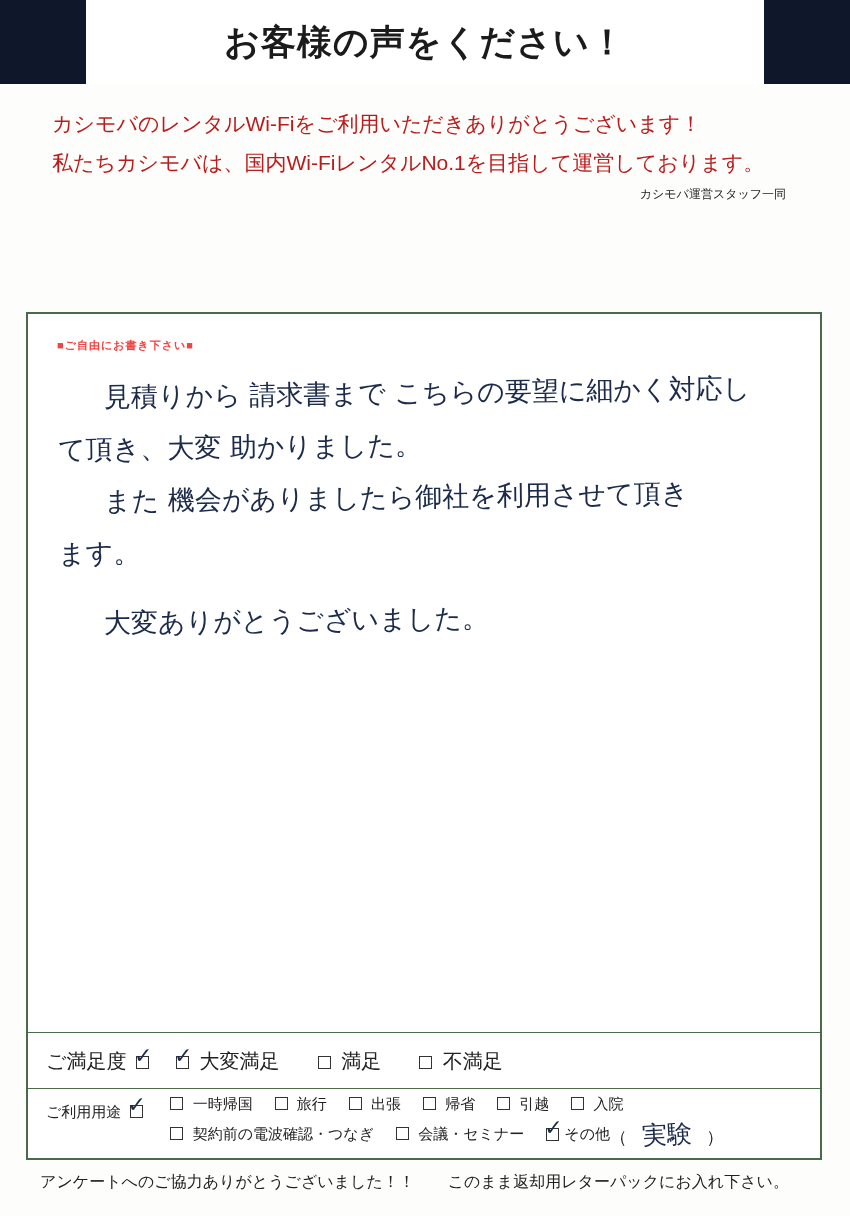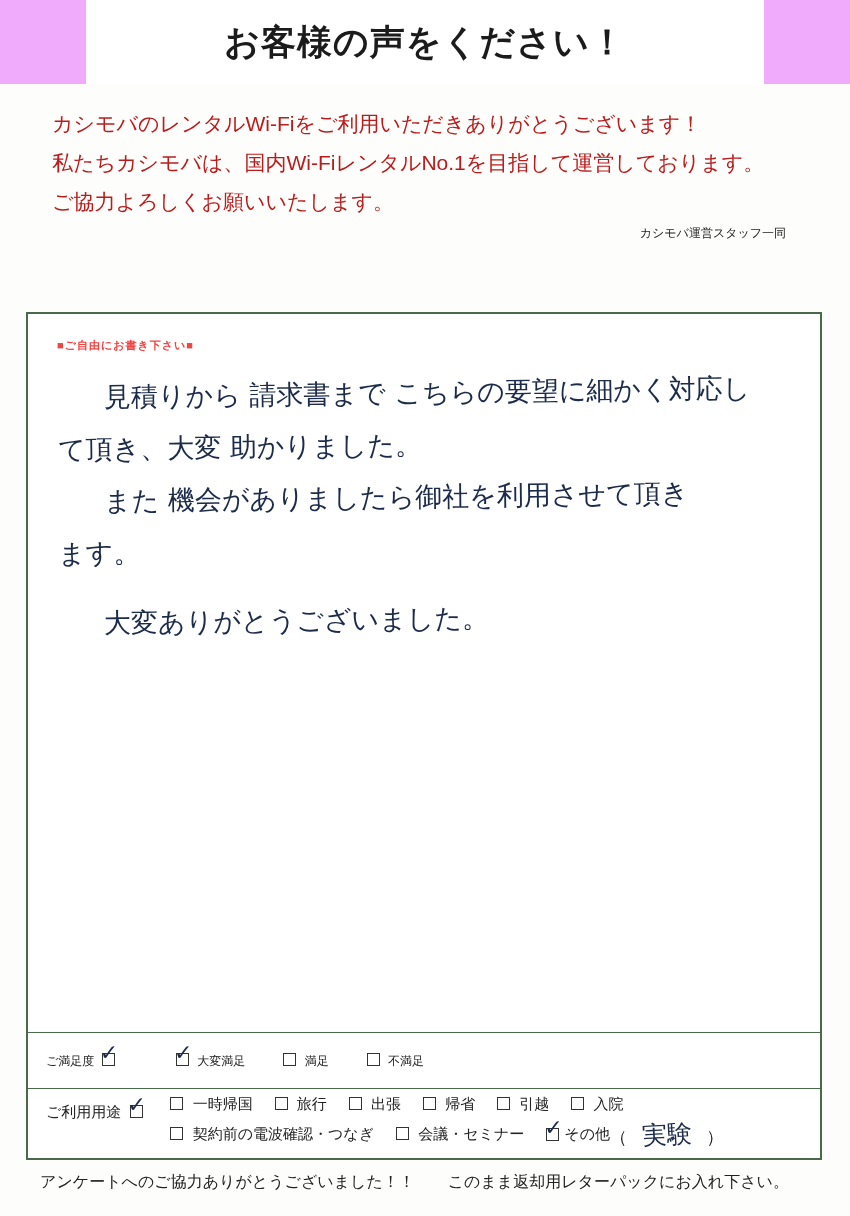--- a/index.html
+++ b/index.html
@@ -17,21 +17,21 @@
     background: #fdfdfb;
     overflow: hidden;
   }
   
   .banner {
     position: absolute;
     left: 0;
     top: 0;
     width: 850px;
     height: 84px;
-    background: #f0abfc;
+    background: #0f172a;
     display: flex;
     align-items: center;
     justify-content: center;
   }
   .banner-inner {
     width: 678px;
     height: 84px;
     background: #ffffff;
     display: flex;
     align-items: center;
@@ -110,21 +110,21 @@
     width: 100%;
     height: 56px;
     border-top: 1px solid #4a6b4a;
     box-sizing: border-box;
   }
   .sat-row-inner {
     display: flex;
     align-items: center;
     height: 56px;
     padding-left: 18px;
-    font-size: 12px;
+    font-size: 20px;
     color: #222;
   }
   .sat-label { width: 130px; }
   .sat-opt {
     margin-right: 38px;
     white-space: nowrap;
   }
   .box {
     display: inline-block;
     width: 13px;
@@ -235,21 +235,20 @@
 
   <div class="banner">
     <div class="banner-inner">
       <div class="banner-title">お客様の声をください！</div>
     </div>
   </div>
 
   <div class="intro">
     <div class="intro-line">カシモバのレンタルWi-Fiをご利用いただきありがとうございます！</div>
     <div class="intro-line">私たちカシモバは、国内Wi-FiレンタルNo.1を目指して運営しております。</div>
-    <div class="intro-line">ご協力よろしくお願いいたします。</div>
     <div class="intro-sign">カシモバ運営スタッフ一同</div>
   </div>
 
   <div class="form-box">
 
     <div class="free-label">■ご自由にお書き下さい■</div>
 
     <div class="handwriting">
       <div class="hw-line hw-indent">見積りから 請求書まで こちらの要望に細かく対応し</div>
       <div class="hw-line">て頂き、大変 助かりました。</div>

